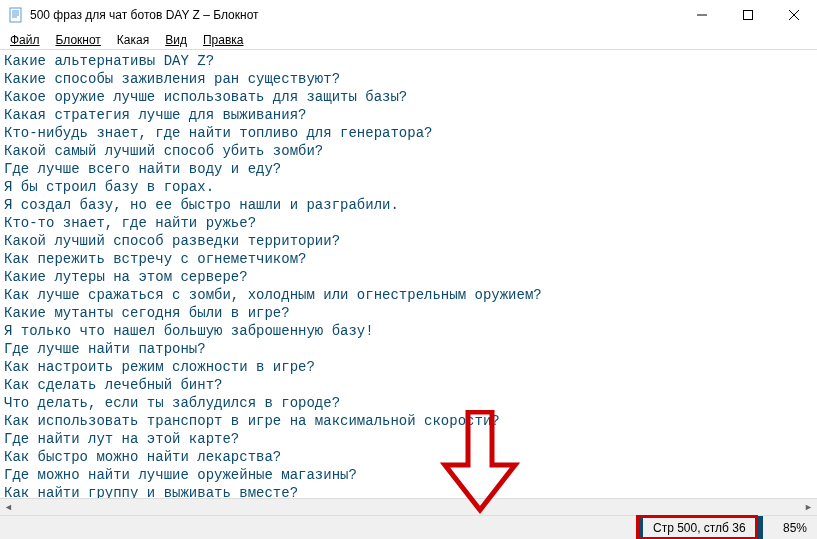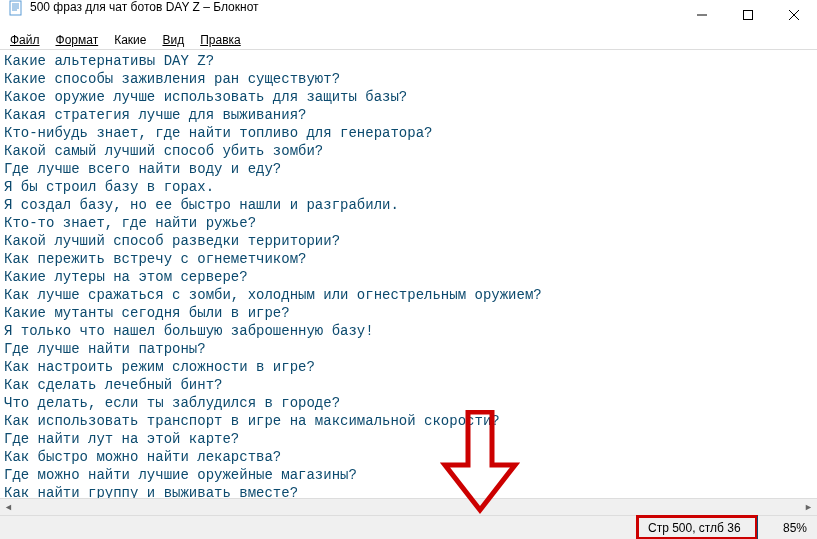--- a/index.html
+++ b/index.html
@@ -8,21 +8,21 @@
   font-size: 12px;
   width: 817px;
   height: 539px;
   background: #fff;
   overflow: hidden;
   position: relative;
 }
 .titlebar {
   height: 30px;
   display: flex;
-  align-items: flex-start;
+  align-items: center;
   background: #fff;
   border-bottom: 0;
 }
 .titlebar .icon {
   width: 16px; height: 16px;
   margin: 0 6px 0 8px;
   display: inline-flex; align-items: center; justify-content: center;
 }
 .titlebar .title {
   flex: 1;
@@ -85,21 +85,21 @@
   align-items: center;
   background: #f0f0f0;
   border-top: 1px solid #ddd;
   font-size: 12px;
 }
 .statusbar .cell {
   padding: 0 10px;
   height: 100%;
   display: flex;
   align-items: center;
-  border-left: 1px solid #0c4a6e;
+  border-left: 6px solid #0c4a6e;
 }
 .statusbar .spacer { flex: 1; }
 .cursor-cell {
   outline: 3px solid #c00;
   outline-offset: -2px;
 }
 .red-arrow {
   position: absolute;
   left: 440px;
   top: 410px;
@@ -135,22 +135,22 @@
       <svg width="10" height="10">
           <line x1="0" y1="0" x2="10" y2="10" stroke="#000" stroke-width="1"></line>
           <line x1="10" y1="0" x2="0" y2="10" stroke="#000" stroke-width="1"></line>
         </svg>
     </div>
   </div>
 </div>
 
 <div class="menubar">
   <div class="menu-item"><span class="u">Файл</span></div>
-  <div class="menu-item"><span class="u">Формат</span></div>
-  <div class="menu-item"><span>Какие</span></div>
+  <div class="menu-item"><span class="u">Блокнот</span></div>
+  <div class="menu-item"><span>Какая</span></div>
   <div class="menu-item"><span class="u">Вид</span></div>
   <div class="menu-item"><span class="u">Правка</span></div>
 </div>
 
 <div class="content" id="text-content">Какие альтернативы DAY Z?
 Какие способы заживления ран существуют?
 Какое оружие лучше использовать для защиты базы?
 Какая стратегия лучше для выживания?
 Кто-нибудь знает, где найти топливо для генератора?
 Какой самый лучший способ убить зомби?

